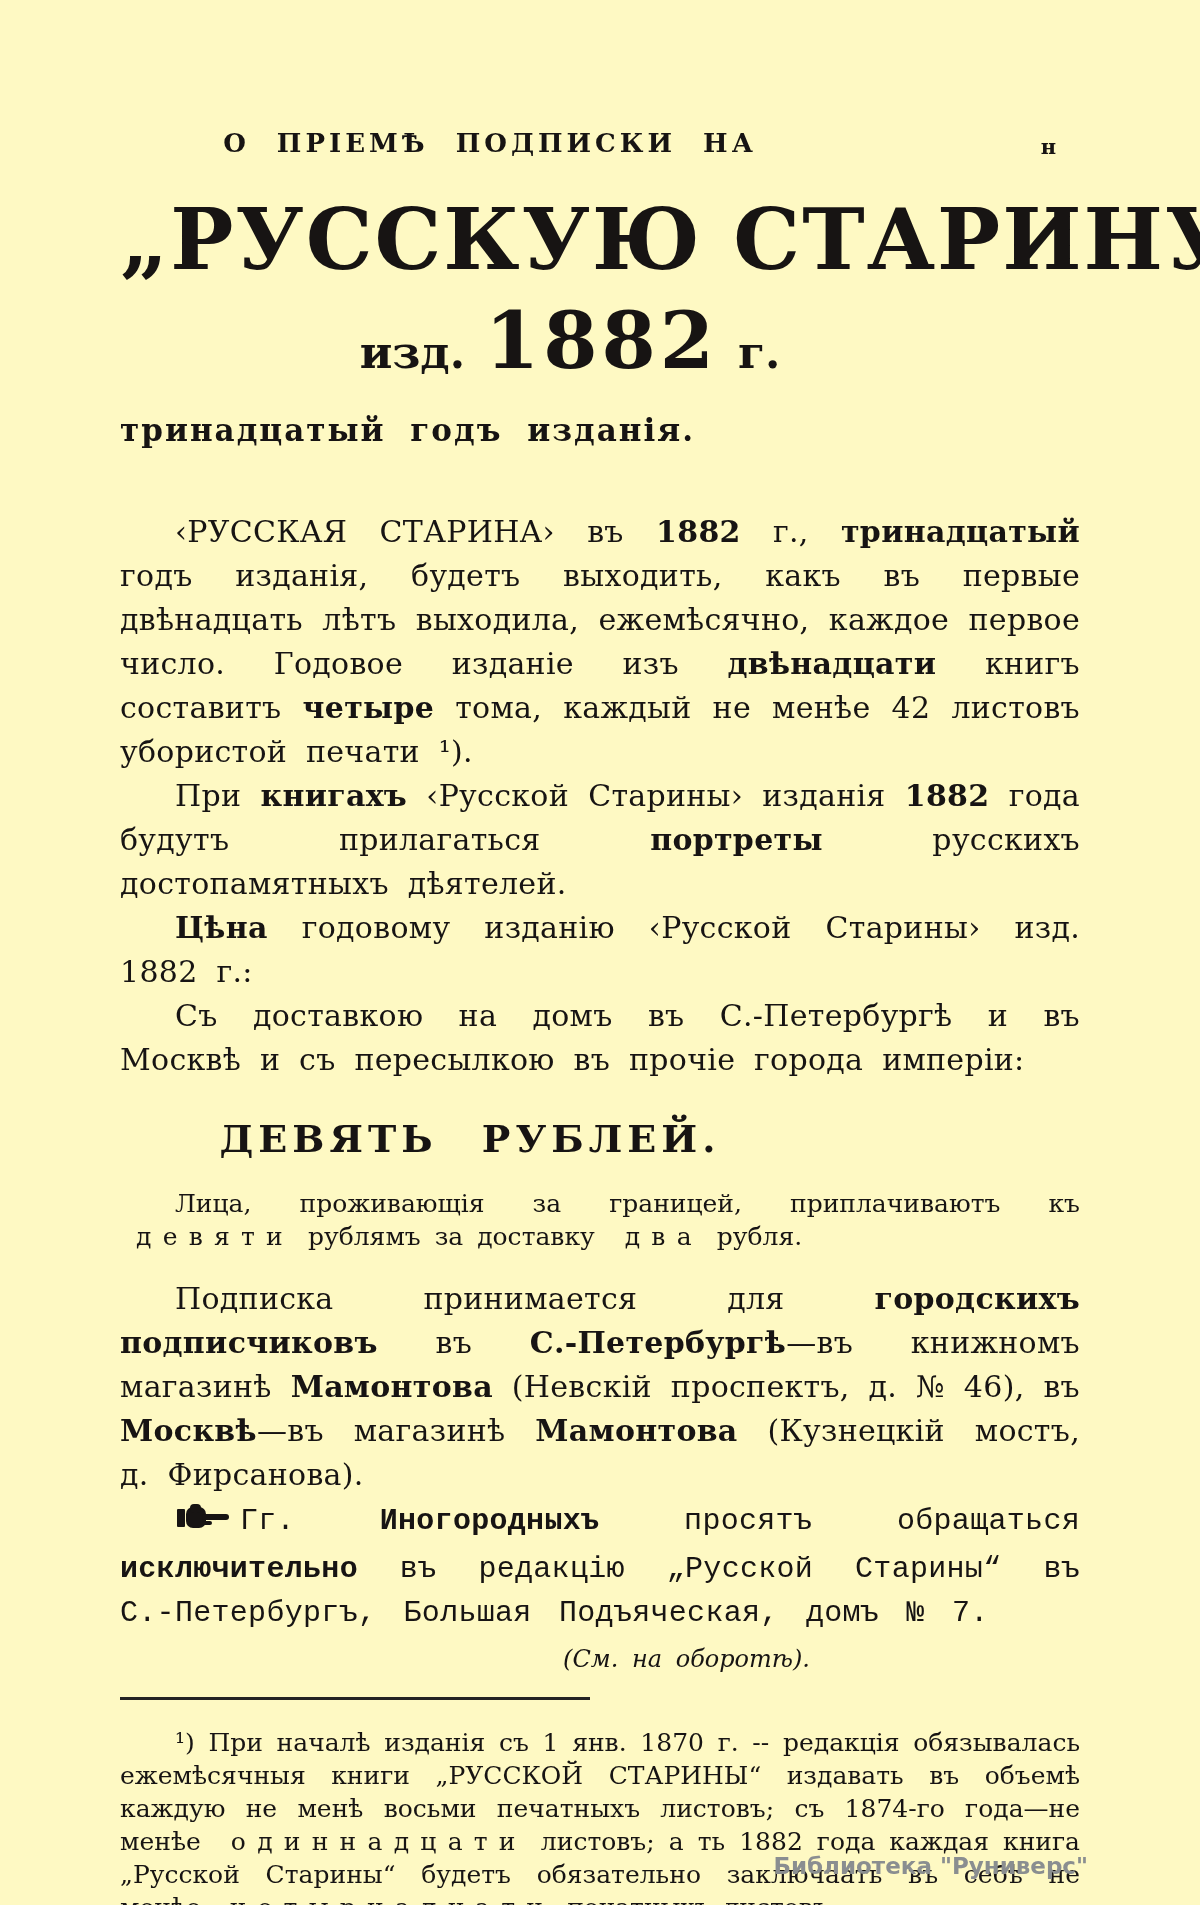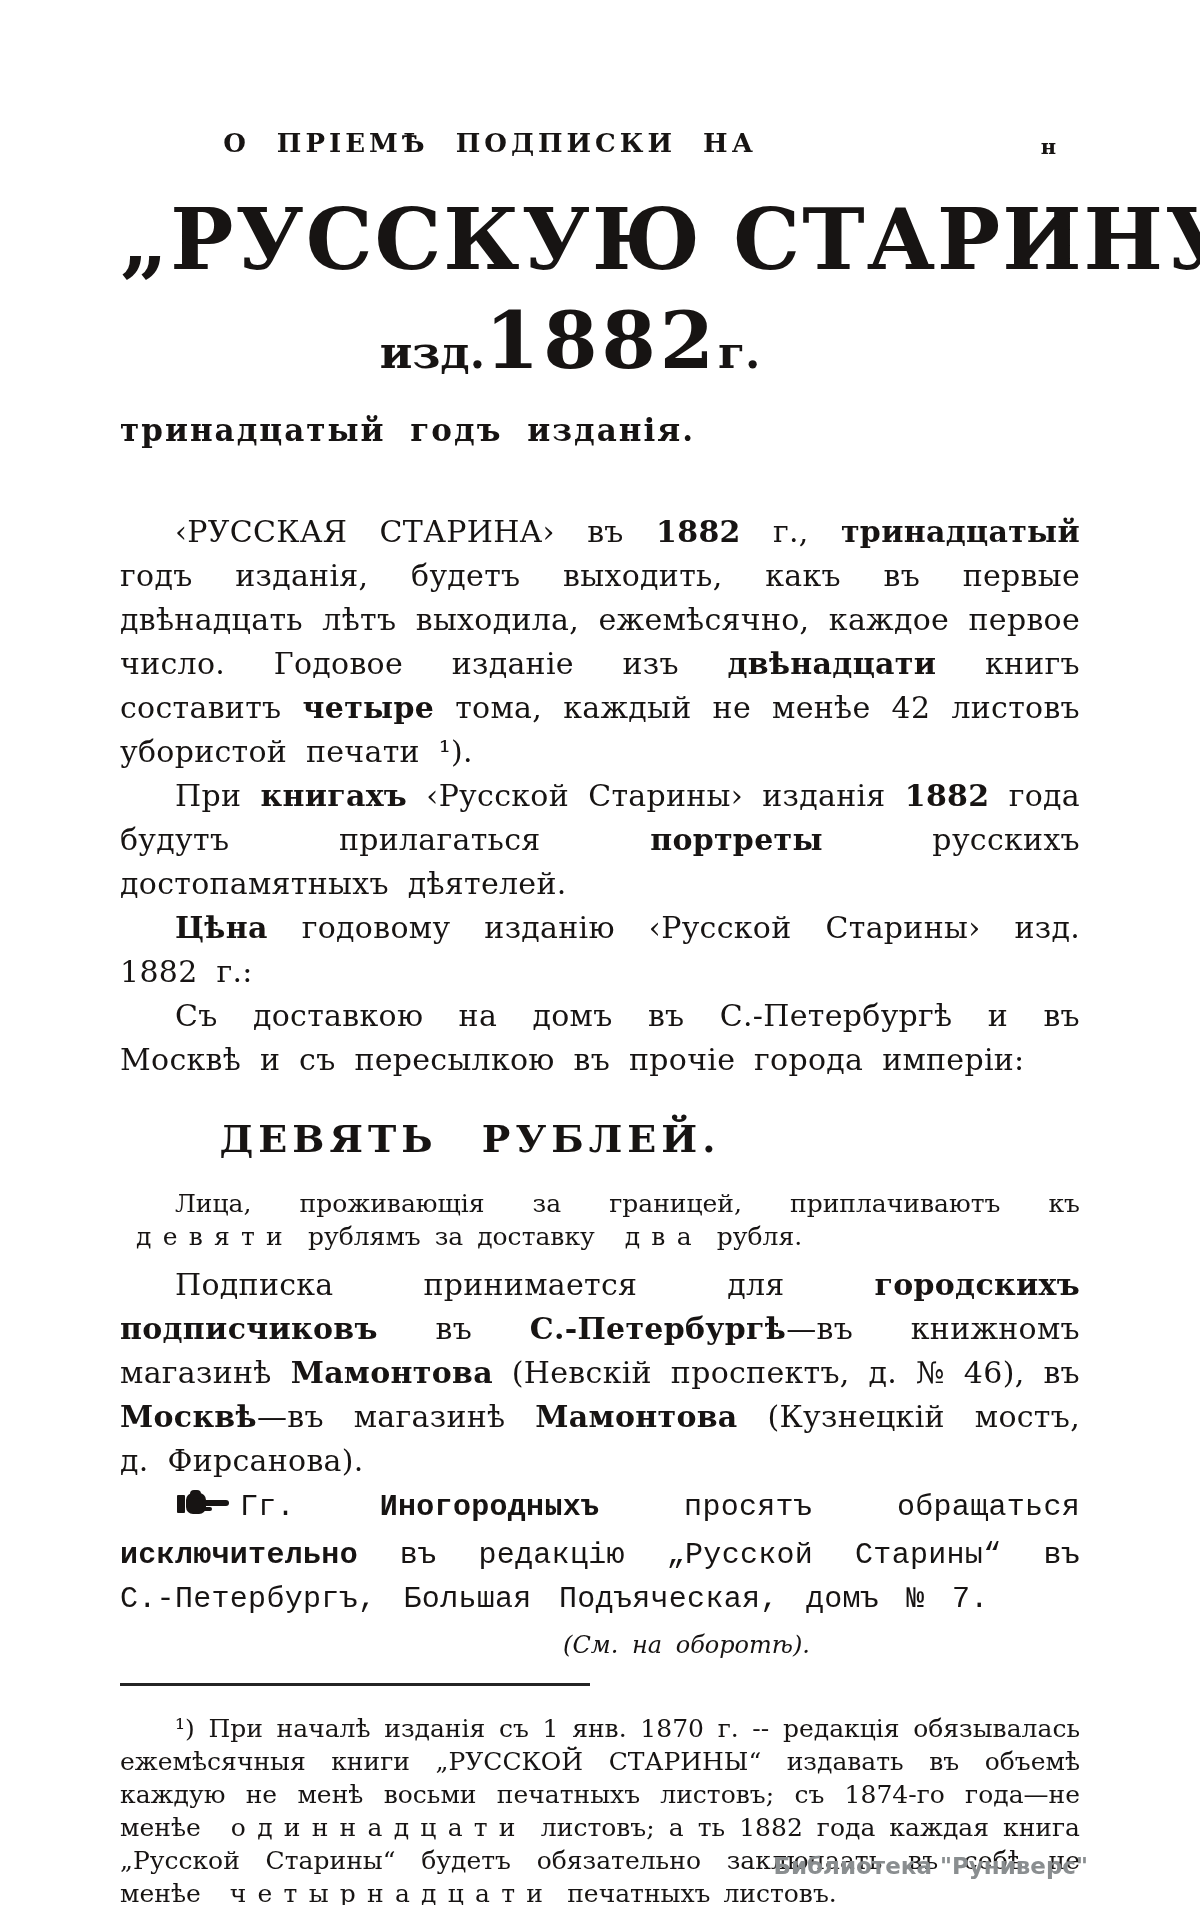--- a/index.html
+++ b/index.html
@@ -1,20 +1,20 @@
 <!DOCTYPE html>
 <html><head>
 <meta charset="utf-8">
 <style>
   html,body { margin:0; padding:0; background:#e8e8e8; }
   .page {
     position:relative;
     width:1200px; height:1905px;
     margin:0 auto;
-    background:#ffffff;
+    background:#fef9c3;
     color:#171413;
     font-family:"DejaVu Serif", serif;
     overflow:hidden;
   }
   .content { padding:0 120px; }
 
   
   .masthead { padding-top:128px; }
   .kicker-row { position:relative; height:36px; }
   .kicker {
@@ -24,21 +24,21 @@
   }
   .sig { position:absolute; right:24px; top:6px; font-size:21px; font-weight:bold; }
   .title {
     margin:26px 0 0 0; padding-right:40px;
     text-align:center;
     font-size:84px; font-weight:bold;
     letter-spacing:2px; white-space:nowrap;
   }
   .edition {
     margin-top:6px;
-    display:flex; justify-content:center; align-items:baseline; 
+    display:flex; justify-content:center; align-items:baseline; gap:20px;
     padding-right:60px;
   }
   .ed-prefix, .ed-suffix { font-size:44px; font-weight:bold; }
   .ed-year { font-size:78px; font-weight:bold; letter-spacing:4px; }
   .subtitle {
     margin-top:26px; text-align:left; padding-right:200px;
     font-size:31px; font-weight:bold; letter-spacing:2px; word-spacing:12px;
   }
 
   
@@ -52,21 +52,21 @@
   .sp { letter-spacing:0.45em;margin-left:16px; }
   .price-heading {
     margin-top:34px; margin-bottom:0; padding-right:260px;
     text-align:center;
     font-size:38px; font-weight:bold; letter-spacing:5px; word-spacing:26px;
   }
   p.small {
     margin:26px 0 0 0; font-size:25px; line-height:33px;
     text-align:justify; text-indent:55px; word-spacing:6px;
   }
-  p.mid1 { margin-top:10px; }
+  p.mid1 { margin-top:24px; }
   p.mid2 { margin-top:2px; text-indent:28px;font-family:Liberation Mono, monospace; }
   .manicule { display:inline-block; vertical-align:-4px; margin-right:10px; }
   .see-overleaf {
     margin-top:10px; text-align:right; padding-right:270px;
     font-size:24px; font-style:italic; word-spacing:6px;
   }
   .foot-rule {
     width:470px; height:0; border:none; border-top:3px solid #242424;
     margin:24px 0 0 0;
   }

